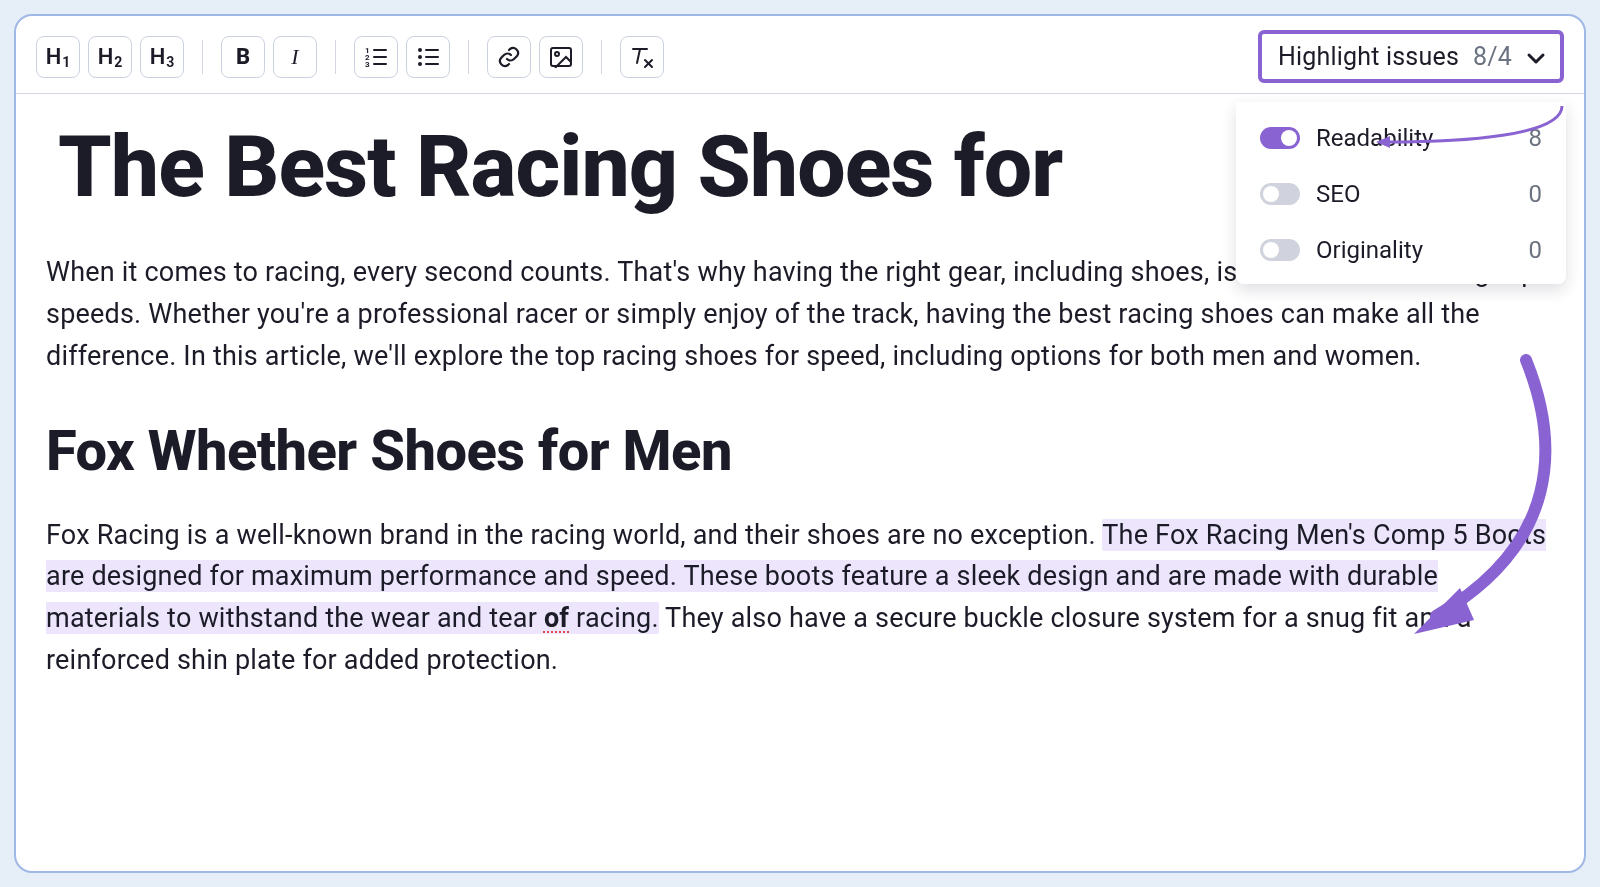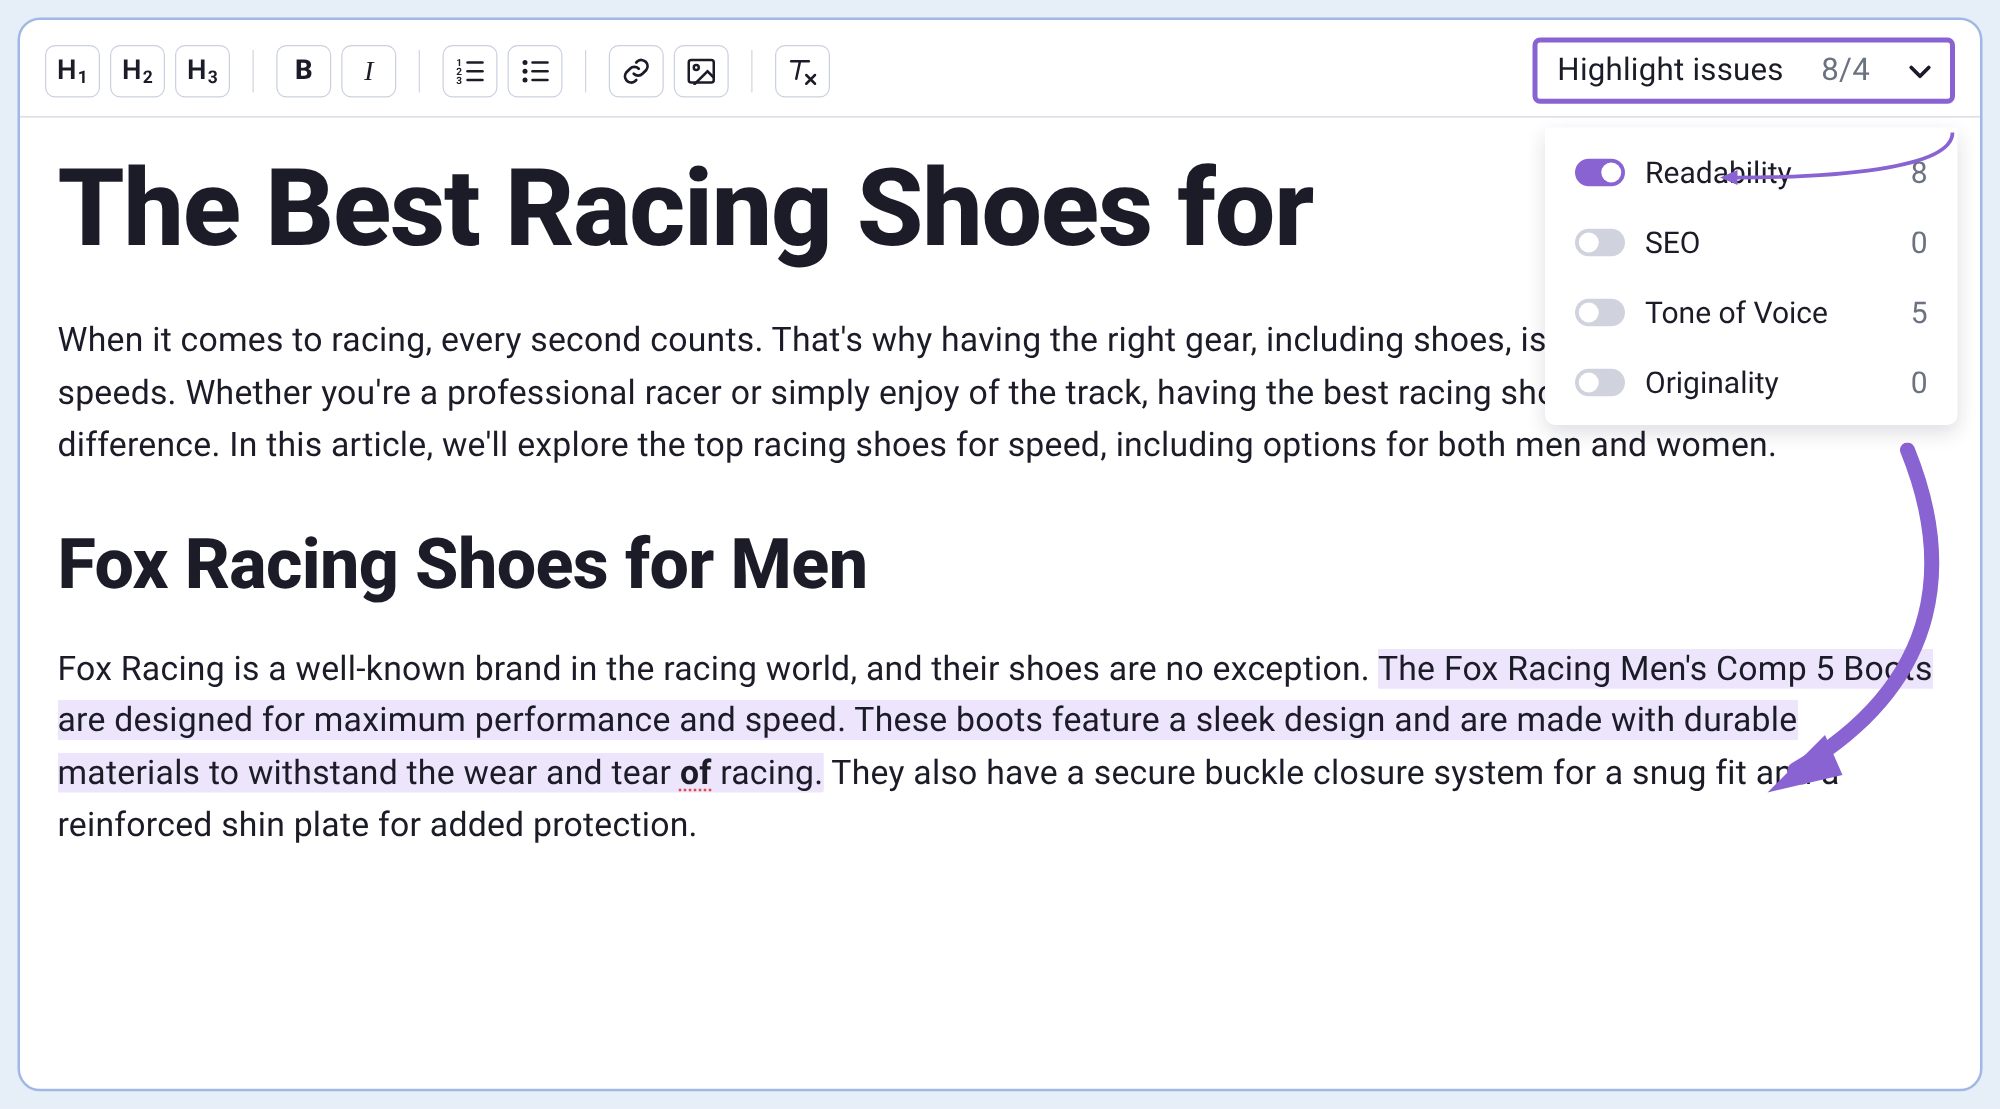--- a/index.html
+++ b/index.html
@@ -72,21 +72,21 @@
   .tb-btn.italic { font-style: italic; font-family: Georgia, serif; font-weight: 500;}
   .spacer { flex: 1; }
 
   
   .highlight-btn {
     border: 4px solid var(--dropdown-outline);
     border-radius: 6px;
     padding: 8px 14px 8px 16px;
     display: flex;
     align-items: center;
-    gap: 30px;
+    gap: 14px;
     font-size: 25px;
     letter-spacing: 0.2px;
     position: relative;
   }
   .highlight-btn .label { color: var(--dark); }
   .highlight-btn .count { color: var(--gray); }
   .highlight-btn .chev { color: var(--dark); }
 
   
   .dropdown {
@@ -124,21 +124,21 @@
   .editor {
     padding: 18px 30px 30px 30px;
     font-size: 27px;
     line-height: 1.55;
     letter-spacing: 0.2px;
   }
   .editor h1 {
     font-size: 86px;
     font-weight: 800;
     letter-spacing: -1px;
-    margin: 10px 0 40px 0;
+    margin: 10px 0 40px 12px;
     line-height: 1.05;
   }
   .editor h2 {
     font-size: 56px;
     font-weight: 800;
     letter-spacing: -0.5px;
     margin: 30px 0 20px 0;
   }
   .editor p { margin: 0 0 22px 0; }
   .hl { background: var(--highlight-bg); border-radius: 2px; }
@@ -286,47 +286,40 @@
       <span class="toggle off">
           <span class="knob"></span>
         </span>
       <span class="name">SEO</span>
       <span class="val">0</span>
     </div>
     <div class="d-row">
       <span class="toggle off">
           <span class="knob"></span>
         </span>
-      <span class="name">Tone of Voice</span>
-      <span class="val">5</span>
-    </div>
-    <div class="d-row">
-      <span class="toggle off">
-          <span class="knob"></span>
-        </span>
       <span class="name">Originality</span>
       <span class="val">0</span>
     </div>
   </div>
 
   <svg class="annot-arrow-1" viewBox="0 0 196 50">
     <path d="M190 4 C 190 34, 90 40, 16 40" fill="none" stroke="#8a63d2" stroke-width="3"></path>
     <polygon points="18,34 4,40 18,46" fill="#8a63d2"></polygon>
   </svg>
 
   <svg class="annot-arrow-2" viewBox="0 0 200 298">
     <path d="M162 6 C 196 90, 196 190, 72 262" fill="none" stroke="#8a63d2" stroke-width="12" stroke-linecap="round"></path>
     <polygon points="50,280 96,234 110,266" fill="#8a63d2"></polygon>
   </svg>
 
   <div class="editor">
     <h1>The Best Racing Shoes for</h1>
 
     <p>When it comes to racing, every second counts. That's why having the right gear, including shoes, is crucial for achieving top speeds. Whether you're a professional racer or simply enjoy of the track, having the best racing shoes can make all the difference. In this article, we'll explore the top racing shoes for speed, including options for both men and women.</p>
 
-    <h2>Fox Racing Shoes for Men</h2>
+    <h2>Fox Whether Shoes for Men</h2>
 
     <p>
       <span>Fox Racing is a well-known brand in the racing world, and their shoes are no exception. </span><span class="hl"><span>The Fox Racing Men's Comp 5 Boots are designed for maximum performance and speed. These boots feature a sleek design and are made with durable materials to withstand the wear and tear </span><span class="spell">of</span><span> racing.</span></span><span> They also have a secure buckle closure system for a snug fit and a reinforced shin plate for added protection.</span>
     </p>
   </div>
 
 </div>
 
 </body></html>

